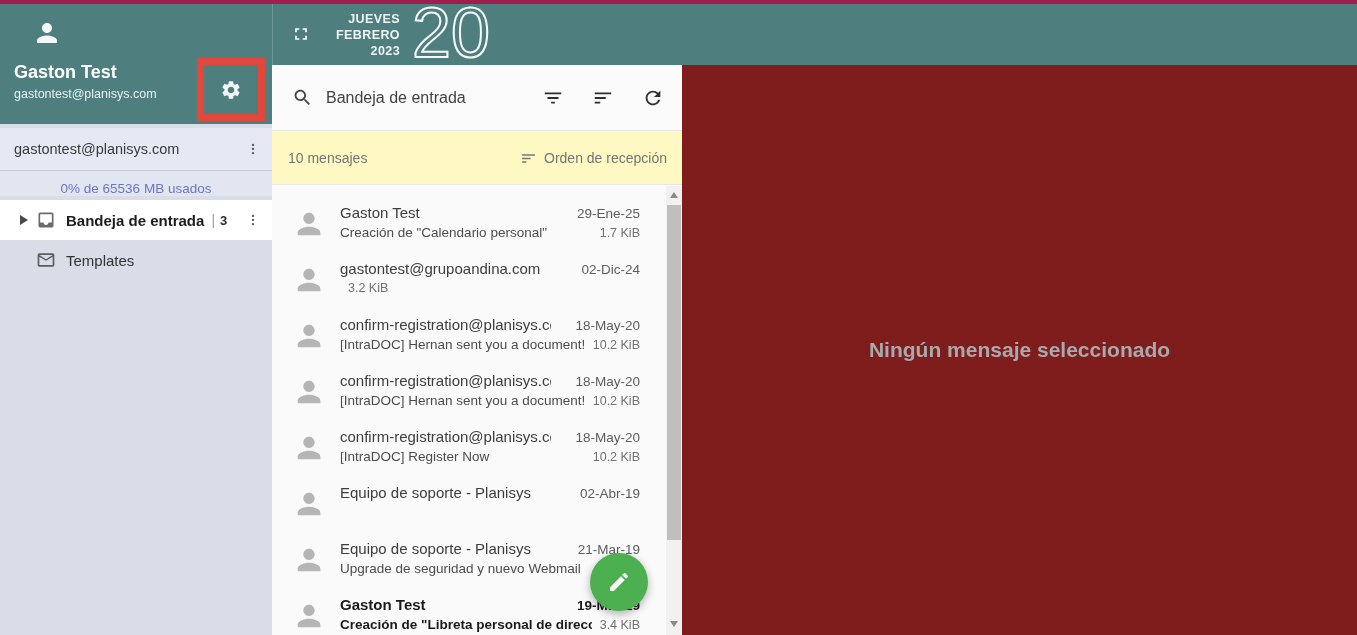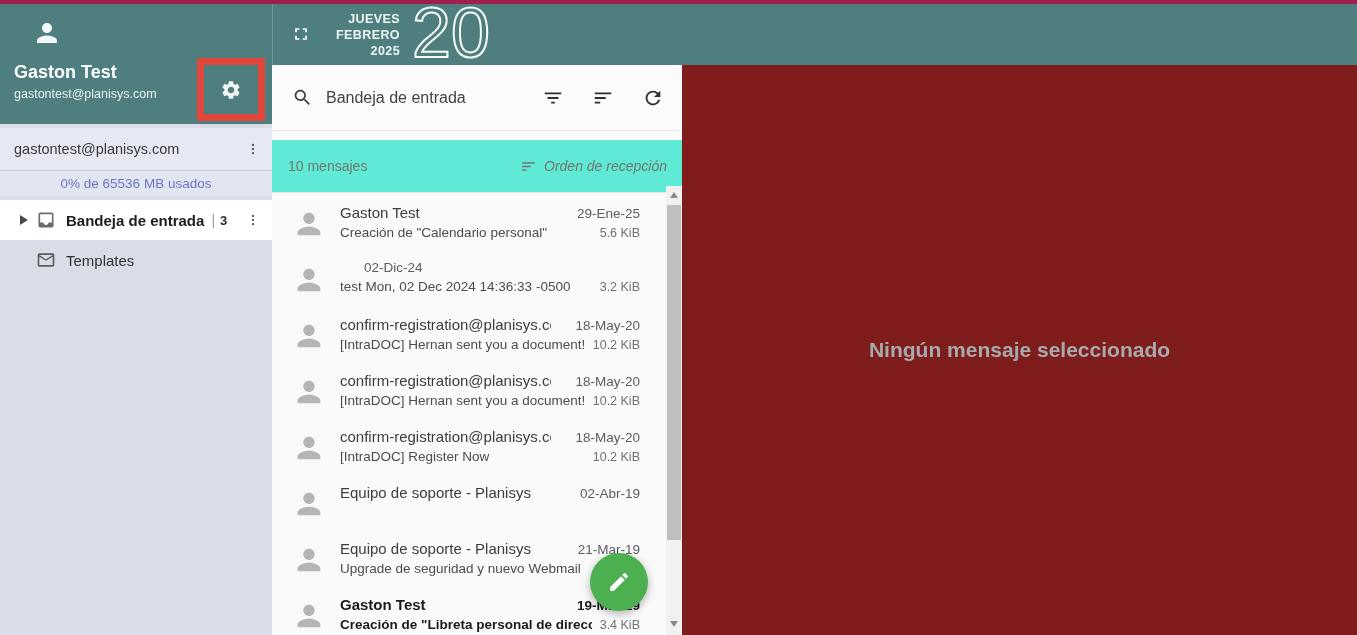--- a/index.html
+++ b/index.html
@@ -37,21 +37,21 @@
   .gear-btn { position:absolute; left:0; top:0; right:0; bottom:0;
     display:flex; align-items:center; justify-content:center; color:#f3f6f6; cursor:pointer; }
   .gear-btn svg { width:22px; height:22px; }
 
   .account-row { position:absolute; left:0; top:124px; width:272px; height:42px;
     background:#e6e9f3; display:flex; align-items:center; padding:0 12px 0 14px; cursor:pointer; }
   .account-email { flex:1; font-size:14.5px; color:#3a3a3a; }
   .kebab { width:14px; height:20px; color:#5c5c5c; cursor:pointer; flex:none;
     display:flex; align-items:center; justify-content:center; }
   .quota-row { position:absolute; left:0; top:166px; width:272px; height:26px;
-    background:#e2e6f1; border-top:1px solid #c5cddd; display:flex; align-items:center;
+    background:#e2e6f1; border-top:1px solid #c5cddd; display:flex; align-items:flex-end;
     justify-content:center; font-size:13.5px; color:#6d75c4; }
 
   .folder-row { position:absolute; left:0; width:272px; height:40px;
     display:flex; align-items:center; cursor:pointer; }
   .folder-row.inbox { top:196px; background:#fff; }
   .folder-row.templates { top:236px; }
   .tri { width:0; height:0; border-left:8px solid #4a4a4a; border-top:5px solid transparent;
     border-bottom:5px solid transparent; margin-left:20px; flex:none; }
   .folder-icon { width:20px; height:20px; color:#6b6b6b; margin-left:8px; flex:none; }
   .folder-icon.tpl { margin-left:36px; color:#5c5c5c; }
@@ -65,24 +65,24 @@
   .list-pane { position:absolute; left:272px; top:65px; width:410px; height:570px;
     background:#fafafa; }
   .search-row { position:absolute; left:0; top:0; width:410px; height:66px;
     background:#fbfbfb; border-bottom:1px solid #e4e4e4; display:flex; align-items:center; }
   .search-icon { width:21px; height:21px; color:#424242; margin-left:20px; flex:none; cursor:pointer; }
   .search-label { margin-left:13px; font-size:16px; color:#424242; flex:1; cursor:text; }
   .sr-icons { display:flex; gap:28px; margin-right:18px; }
   .sr-icons .tool { width:22px; height:22px; color:#2f2f2f; cursor:pointer; }
 
   .count-row { position:absolute; left:0; top:67px; width:410px; height:53px;
-    background:#5eead4; border-bottom:1px solid #e6e6e6; display:flex; align-items:center;
-    padding:0 15px 0 16px;margin-top:8px; }
+    background:#fef9c3; border-bottom:1px solid #e6e6e6; display:flex; align-items:center;
+    padding:0 15px 0 16px; }
   .count-label { font-size:14px; color:#757575; flex:1; }
-  .order-group { display:flex; align-items:center; gap:7px; color:#757575; cursor:pointer;font-style:italic; }
+  .order-group { display:flex; align-items:center; gap:7px; color:#757575; cursor:pointer; }
   .order-group .tool { width:17px; height:17px; }
   .order-label { font-size:14px; }
 
   .message-list { position:absolute; left:0; top:121px; width:394px; height:449px;
     overflow:hidden; padding-top:12px; }
   .msg-row { height:56px; display:flex; align-items:flex-start; padding:6px 26px 0 20px; cursor:pointer; }
   .avatar { width:34px; height:34px; color:#b5b5b5; margin-top:3px; flex:none; }
   .msg-main { flex:1; margin-left:14px; min-width:0; }
   .l1,.l2 { display:flex; align-items:baseline; }
   .sender { flex:1; font-size:15px; color:#3d3d3d; white-space:nowrap; overflow:hidden; }
@@ -124,21 +124,21 @@
   <div class="app-header">
     <div class="hdr-divider"></div>
     <div class="fullscreen-btn">
       <svg viewBox="0 0 24 24">
           <path d="M7 14H5v5h5v-2H7v-3zm-2-4h2V7h3V5H5v5zm12 7h-3v2h5v-5h-2v3zM14 5v2h3v3h2V5h-5z"></path>
         </svg>
     </div>
     <div class="date-block">
       <div>JUEVES</div>
       <div>FEBRERO</div>
-      <div>2025</div>
+      <div>2023</div>
     </div>
     <div class="big-day">20</div>
 
     <div class="hdr-icons">
       
       
       
       
       
     </div>
@@ -251,36 +251,36 @@
               <path d="M12 12c2.21 0 4-1.79 4-4s-1.79-4-4-4-4 1.79-4 4 1.79 4 4 4zm0 2c-2.67 0-8 1.34-8 4v2h16v-2c0-2.66-5.33-4-8-4z"></path>
             </svg>
     </span>
     <div class="msg-main">
       <div class="l1">
         <span class="sender">Gaston Test</span>
         <span class="mdate">29-Ene-25</span>
       </div>
       <div class="l2">
         <span class="subject">Creación de "Calendario personal"</span>
-        <span class="msize">5.6 KiB</span>
-      </div>
-    </div>
-  </div>
-        <div class="msg-row">
-    <span class="avatar">
-      <svg viewBox="0 0 24 24">
-              <path d="M12 12c2.21 0 4-1.79 4-4s-1.79-4-4-4-4 1.79-4 4 1.79 4 4 4zm0 2c-2.67 0-8 1.34-8 4v2h16v-2c0-2.66-5.33-4-8-4z"></path>
-            </svg>
-    </span>
-    <div class="msg-main">
-      <div class="l1">
+        <span class="msize">1.7 KiB</span>
+      </div>
+    </div>
+  </div>
+        <div class="msg-row">
+    <span class="avatar">
+      <svg viewBox="0 0 24 24">
+              <path d="M12 12c2.21 0 4-1.79 4-4s-1.79-4-4-4-4 1.79-4 4 1.79 4 4 4zm0 2c-2.67 0-8 1.34-8 4v2h16v-2c0-2.66-5.33-4-8-4z"></path>
+            </svg>
+    </span>
+    <div class="msg-main">
+      <div class="l1">
+        <span class="sender">gastontest@grupoandina.com</span>
         <span class="mdate">02-Dic-24</span>
       </div>
       <div class="l2">
-        <span class="subject">test Mon, 02 Dec 2024 14:36:33 -0500</span>
         <span class="msize">3.2 KiB</span>
       </div>
     </div>
   </div>
         <div class="msg-row">
     <span class="avatar">
       <svg viewBox="0 0 24 24">
               <path d="M12 12c2.21 0 4-1.79 4-4s-1.79-4-4-4-4 1.79-4 4 1.79 4 4 4zm0 2c-2.67 0-8 1.34-8 4v2h16v-2c0-2.66-5.33-4-8-4z"></path>
             </svg>
     </span>

